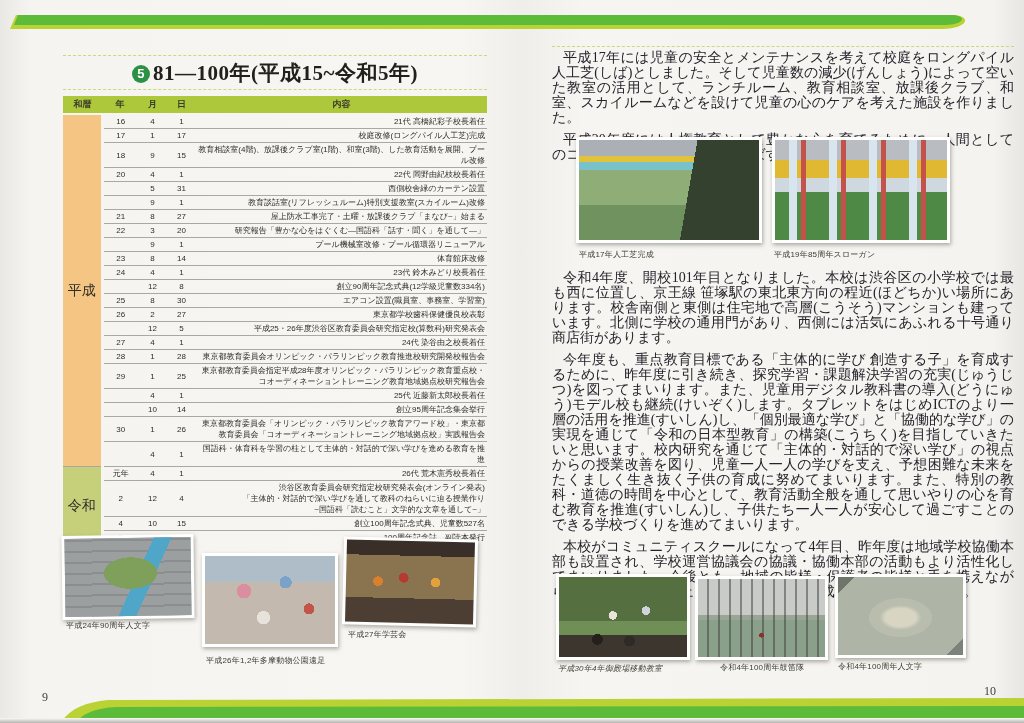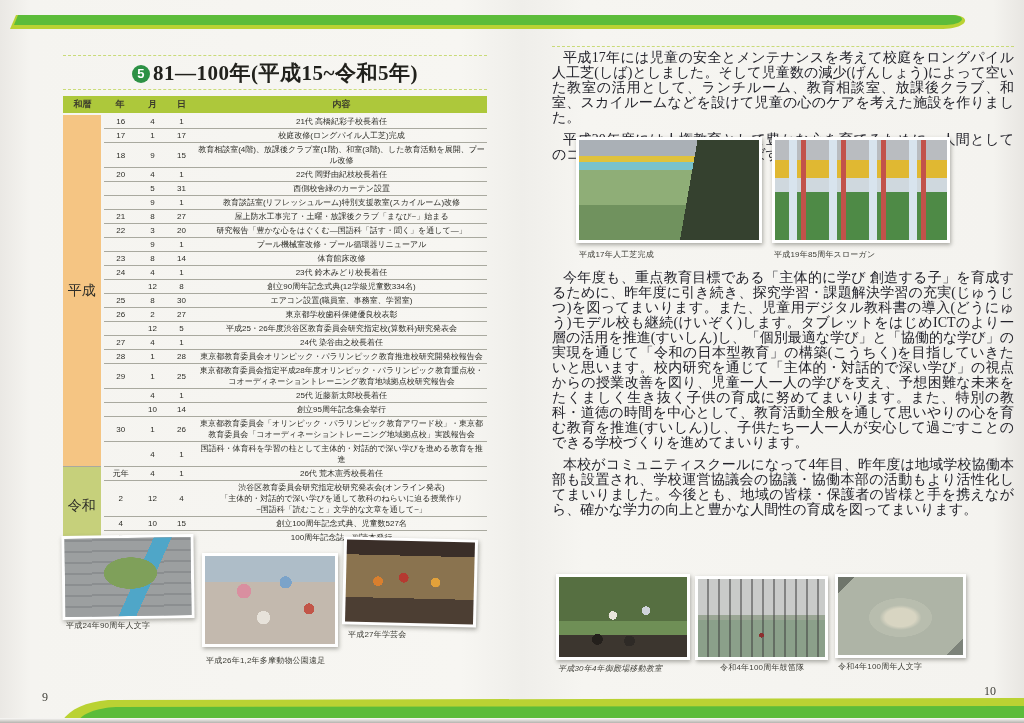--- a/index.html
+++ b/index.html
@@ -31,21 +31,21 @@
     text-align:center;vertical-align:2px;margin-right:3px;
     font-family:"Liberation Sans",sans-serif;}
   table.history{position:absolute;left:63px;top:96px;width:424px;
     border-collapse:collapse;table-layout:fixed;font-size:8px;color:var(--ink);}
   table.history th{background:var(--header-green);color:#3b3b2c;font-size:9px;
     font-weight:bold;padding:2px 0;border-bottom:2px solid var(--paper);}
   table.history td{border-top:1px solid #a9a99f;padding:1px 2px;line-height:11px;
     vertical-align:middle;}
   table.history tr:first-child td{border-top:none;}
   td.n{text-align:center;padding:1px 0;}
-  td.c{text-align:center;white-space:pre-line;}
+  td.c{text-align:right;white-space:pre-line;}
   td.era{border-top:none;background:var(--heisei);width:36px;text-align:center;
     font-size:14px;border-right:3px solid var(--paper);}
   td.era.reiwa{background:var(--reiwa);}
   col.w-era{width:39px;}col.w-y{width:36px;}col.w-m{width:29px;}
   col.w-d{width:29px;}col.w-c{width:291px;}
   
   .textblock{position:absolute;width:462px;font-family:"Liberation Serif","DejaVu Serif",serif;
     font-size:14px;line-height:15px;color:#23232b;text-align:justify;}
   .textblock p{margin:0 0 7px 0;text-indent:11px;}
   .textblock p:last-child{margin-bottom:0;}
@@ -333,20 +333,21 @@
 <div class="photo" id="ph-r1">
     <div class="img"></div>
   </div>
 <div class="photo" id="ph-r2">
     <div class="img"></div>
   </div>
 <span class="cap" id="cap-r1">平成17年人工芝完成</span>
 <span class="cap" id="cap-r2">平成19年85周年スローガン</span>
 
 <div class="textblock" id="block-b">
+  <p>令和4年度、開校101年目となりました。本校は渋谷区の小学校では最も西に位置し、京王線 笹塚駅の東北東方向の程近(ほどちか)い場所にあります。校舎南側と東側は住宅地で高層(こうそう)マンションも建っています。北側に学校の通用門があり、西側には活気にあふれる十号通り商店街があります。</p>
   <p>今年度も、重点教育目標である「主体的に学び 創造する子」を育成するために、昨年度に引き続き、探究学習・課題解決学習の充実(じゅうじつ)を図ってまいります。また、児童用デジタル教科書の導入(どうにゅう)モデル校も継続(けいぞく)します。タブレットをはじめICTのより一層の活用を推進(すいしん)し、「個別最適な学び」と「協働的な学び」の実現を通じて「令和の日本型教育」の構築(こうちく)を目指していきたいと思います。校内研究を通じて「主体的・対話的で深い学び」の視点からの授業改善を図り、児童一人一人の学びを支え、予想困難な未来をたくましく生き抜く子供の育成に努めてまいります。また、特別の教科・道徳の時間を中心として、教育活動全般を通して思いやりの心を育む教育を推進(すいしん)し、子供たち一人一人が安心して過ごすことのできる学校づくりを進めてまいります。</p>
   <p>本校がコミュニティスクールになって4年目、昨年度は地域学校協働本部も設置され、学校運営協議会の協議・協働本部の活動もより活性化してまいりました。今後とも、地域の皆様・保護者の皆様と手を携えながら、確かな学力の向上と豊かな人間性の育成を図ってまいります。</p>
 </div>
 
 <div class="photo" id="ph-r3">
     <div class="img"></div>
   </div>
 <div class="photo" id="ph-r4">
     <div class="img"></div>
   </div>

